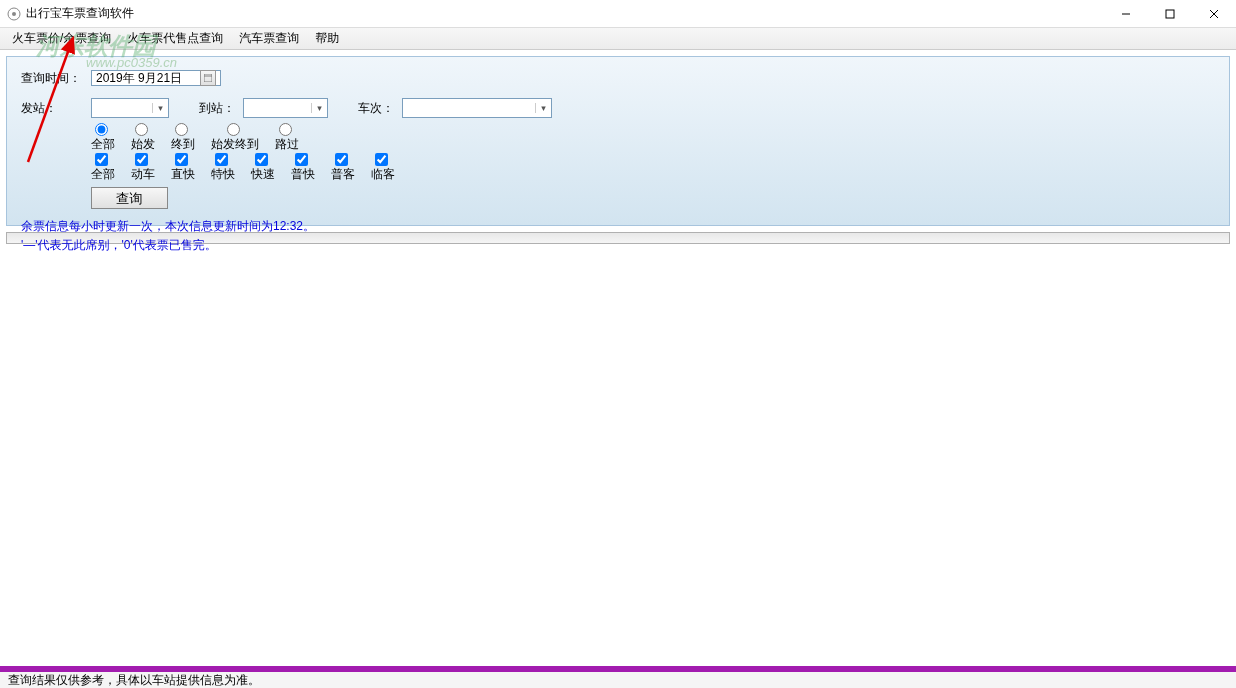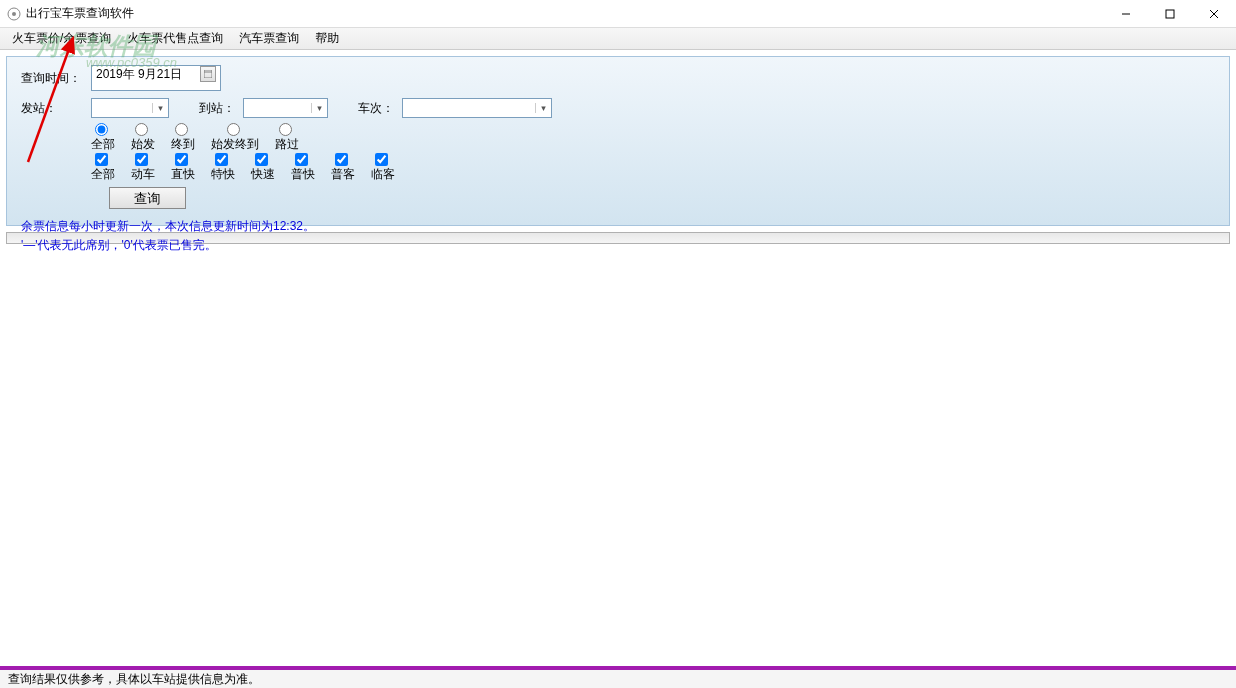--- a/index.html
+++ b/index.html
@@ -101,25 +101,25 @@
       margin-bottom: 8px;
       height: 22px;
     }
     .form-label {
       width: 70px;
       padding-right: 8px;
       color: #000;
     }
     .date-picker {
       width: 130px;
-      height: 26px;
+      height: 16px;
       border: 1px solid #7a9ebd;
       background: #fff;
       display: flex;
-      align-items: flex-start;
+      align-items: center;
       padding: 0 4px;
       justify-content: space-between;
     }
     .date-dropdown-btn {
       width: 16px;
       height: 16px;
       border: 1px solid #999;
       background: linear-gradient(#f7f7f7, #e0e0e0);
       display: flex;
       align-items: center;
@@ -153,21 +153,21 @@
       margin-right: 12px;
       cursor: pointer;
       flex-direction: column;
     }
     .radio-item input, .check-item input {
       margin-right: 4px;
       cursor: pointer;
     }
     .query-btn {
       padding: 2px 24px;
-      margin-left: 88px;
+      margin-left: 70px;
       background: linear-gradient(#f7f7f7, #e0e0e0);
       border: 1px solid #888;
       cursor: pointer;
       height: 22px;
     }
     .info-text {
       color: #0000dd;
       margin-top: 6px;
       line-height: 1.6;
     }
@@ -181,21 +181,21 @@
       margin: 4px 6px;
       height: 422px;
       background: #fff;
     }
     .status-bar {
       position: absolute;
       bottom: 0;
       left: 0;
       right: 0;
       height: 22px;
-      border-top: 4px solid #a21caf;
+      border-top: 6px solid #a21caf;
       background: #f5f5f5;
       display: flex;
       align-items: center;
       padding-left: 8px;
       color: #000;
     }
   </style>
 </head>
 <body>
 

